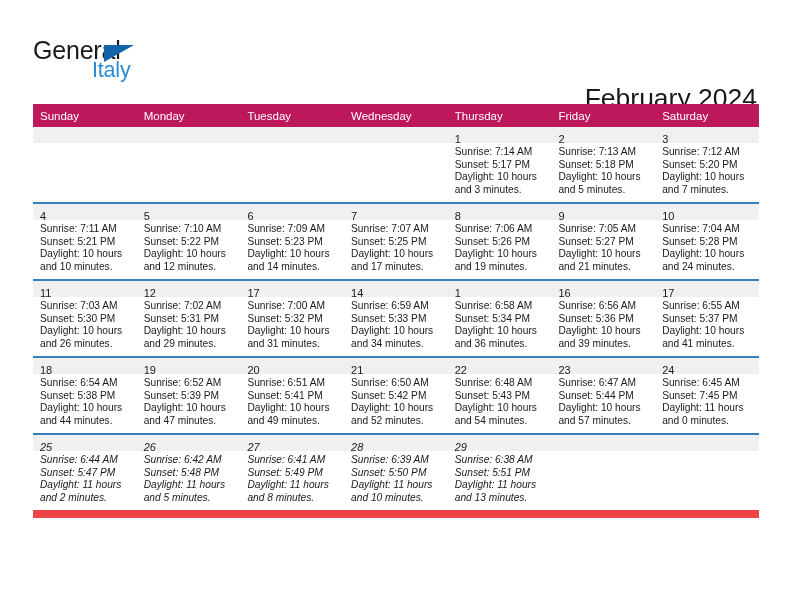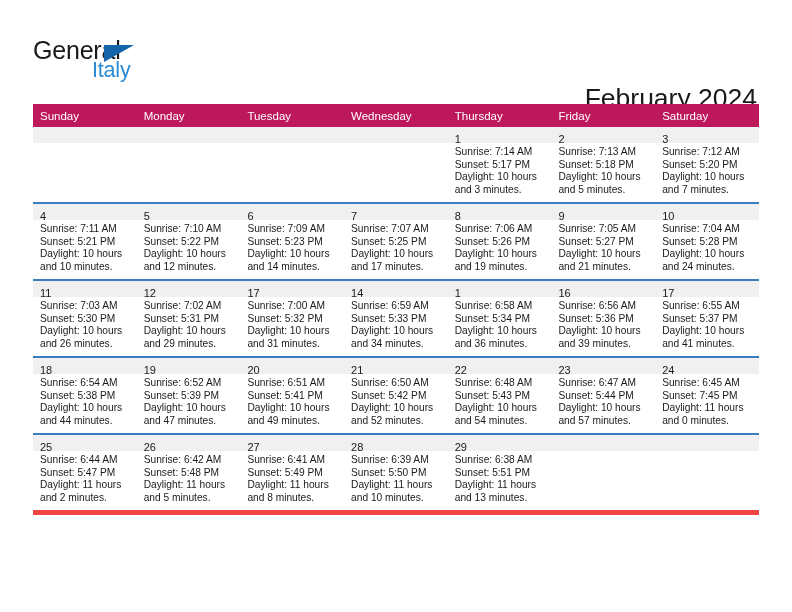--- a/index.html
+++ b/index.html
@@ -106,21 +106,22 @@
     border: none;
   }
   .calendar td {
     vertical-align: top;
     padding: 0;
     height: 75px;
     border-bottom: 2px solid #3b7ebf;
     background: #ffffff;
   }
   .calendar tr.week:last-child td {
-    border-bottom: 5px solid #ef4444;
+    border-bottom: 8px solid #ef4444;
+    font-style: italic;
   }
   .daynum-band {
     background: #f0f0f0;
     height: 16px;
     padding: 2px 0 1px 7px;
     box-sizing: border-box;
   }
   .daynum {
     font-size: 11px;
     color: #1a1a1a;

